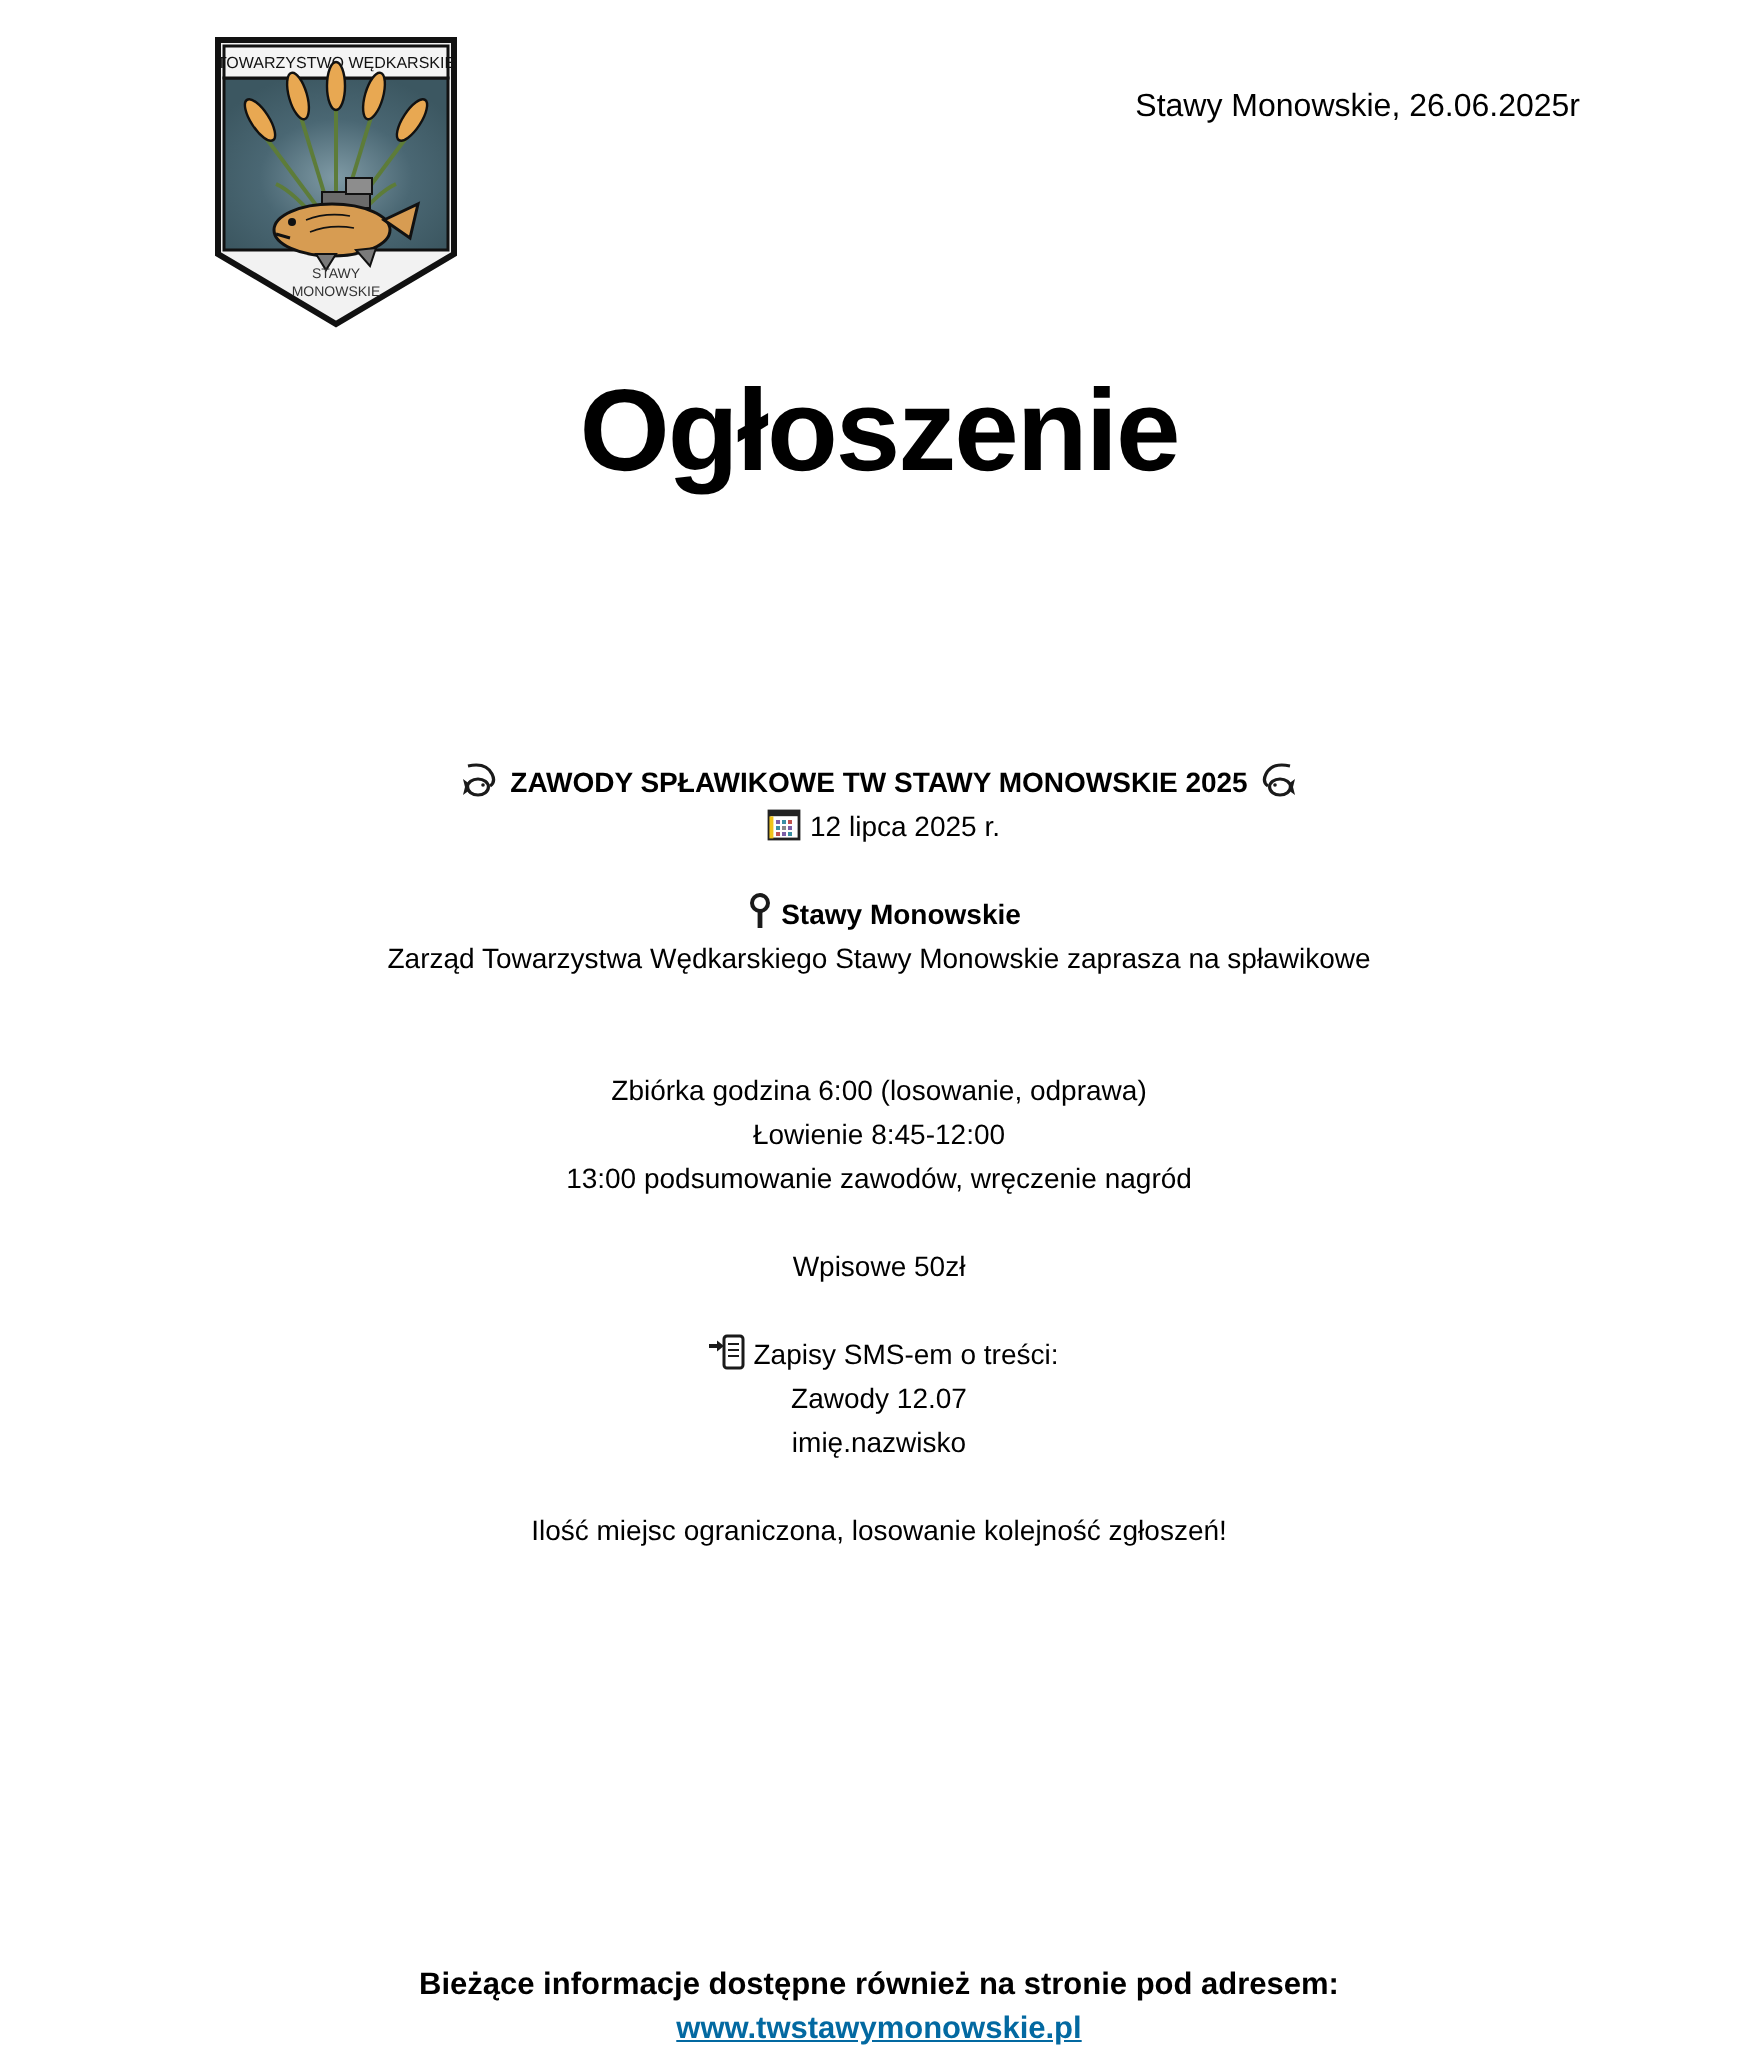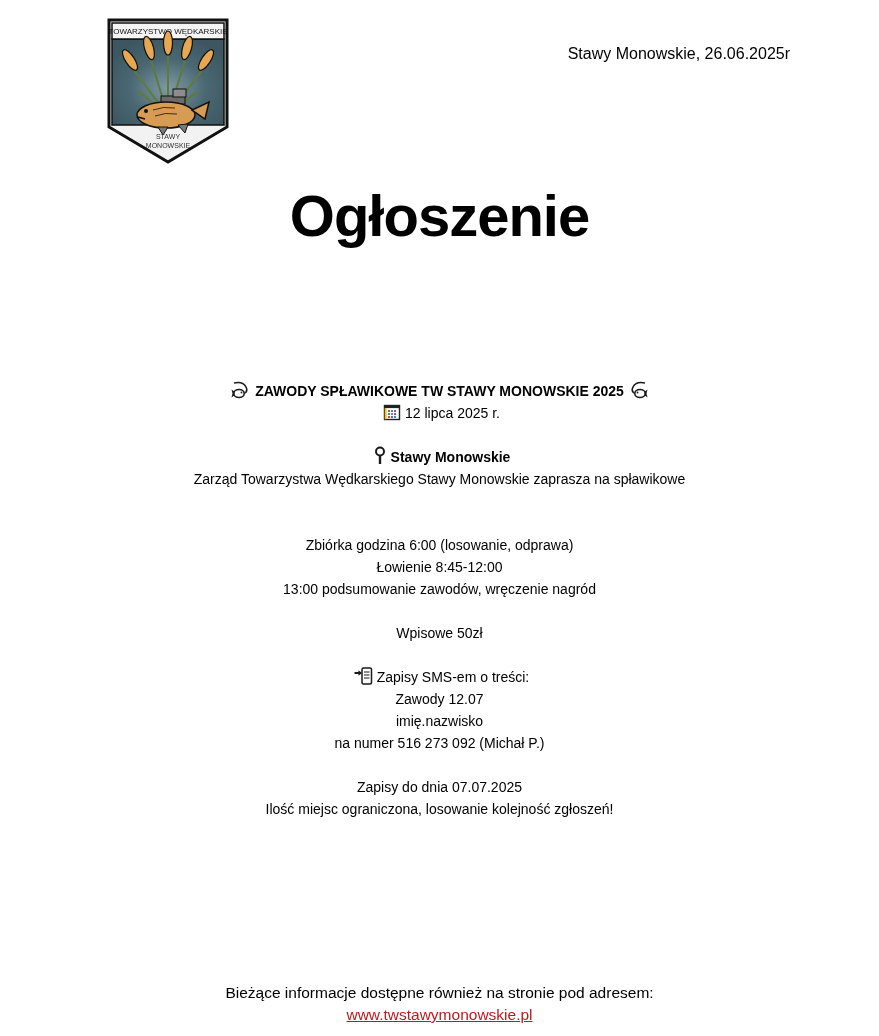--- a/index.html
+++ b/index.html
@@ -26,23 +26,23 @@
     text-align:center;
     font-size:14px;line-height:22px;
   }
   .content .line{height:22px;white-space:nowrap;}
   .gap1{height:22px;}
   .gap2{height:44px;}
   .bold{font-weight:bold;}
   .bold-underline{font-weight:bold;text-decoration:underline;}
   .footer{
     position:absolute;top:982px;left:0;width:100%;
-    text-align:center;font-size:15.5px;line-height:22px;
-  }
-  .site-link{color:#b91c1c;text-decoration:underline;cursor:pointer;}
+    text-align:center;font-size:15.5px;line-height:22px;font-weight:bold;
+  }
+  .site-link{color:#0369a1;text-decoration:underline;cursor:pointer;}
   .ic{display:inline-block;vertical-align:-3px;margin:0 4px;}
   svg text{font-family:"Liberation Sans","DejaVu Sans",sans-serif;}
 </style>
 </head>
 <body>
 
 <div class="page">
 
   <div class="logo">
     <svg width="126" height="150" viewBox="0 0 126 150">
@@ -176,25 +176,23 @@
           <line x1="10" y1="5" x2="15.5" y2="5" stroke="#1a1a1a" stroke-width="1"></line>
           <line x1="10" y1="8" x2="15.5" y2="8" stroke="#1a1a1a" stroke-width="1"></line>
           <line x1="10" y1="11" x2="15.5" y2="11" stroke="#1a1a1a" stroke-width="1"></line>
           <line x1="0.5" y1="6" x2="5.5" y2="6" stroke="#1a1a1a" stroke-width="2"></line>
           <path d="M4.5 3.2 L8 6 L4.5 8.8 Z" fill="#1a1a1a"></path>
         </svg>
       </span><span>Zapisy SMS-em o treści:</span>
     </div>
     <div class="line">Zawody 12.07</div>
     <div class="line">imię.nazwisko</div>
-    <div class="line">na numer 516 273 092 (Michał P.)</div>
-
-    <div class="gap1"></div>
-
-    <div class="line">Zapisy do dnia 07.07.2025</div>
+
+    <div class="gap1"></div>
+
     <div class="line">Ilość miejsc ograniczona, losowanie kolejność zgłoszeń!</div>
 
   </div>
 
   <div class="footer">
     <div>Bieżące informacje dostępne również na stronie pod adresem:</div>
     <div>
       <a class="site-link">www.twstawymonowskie.pl</a>
     </div>
   </div>

